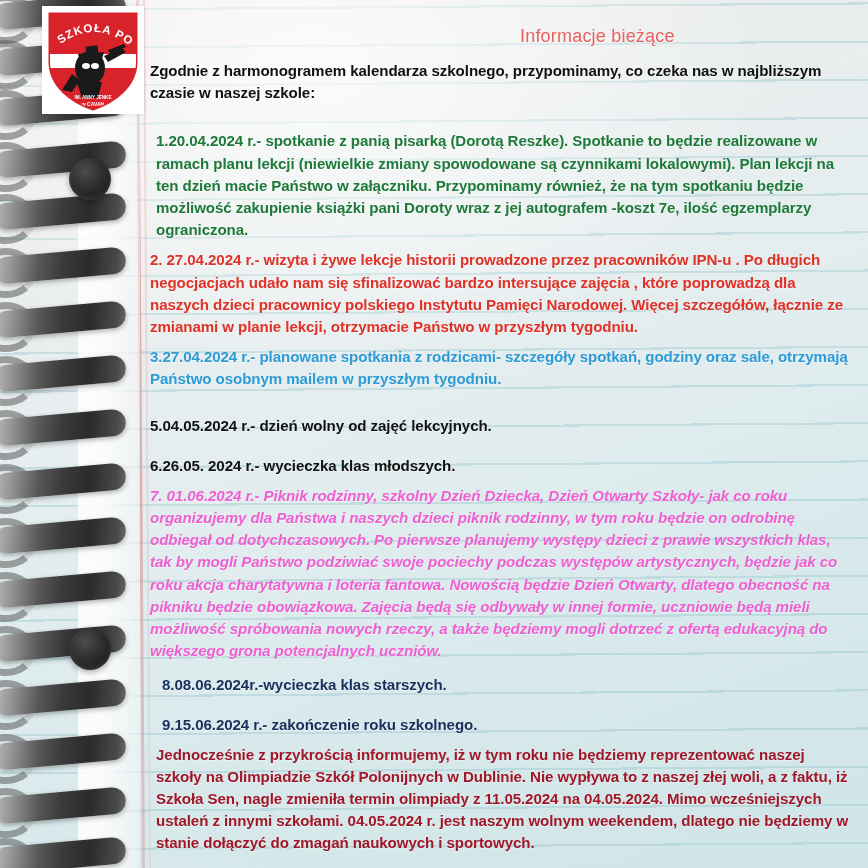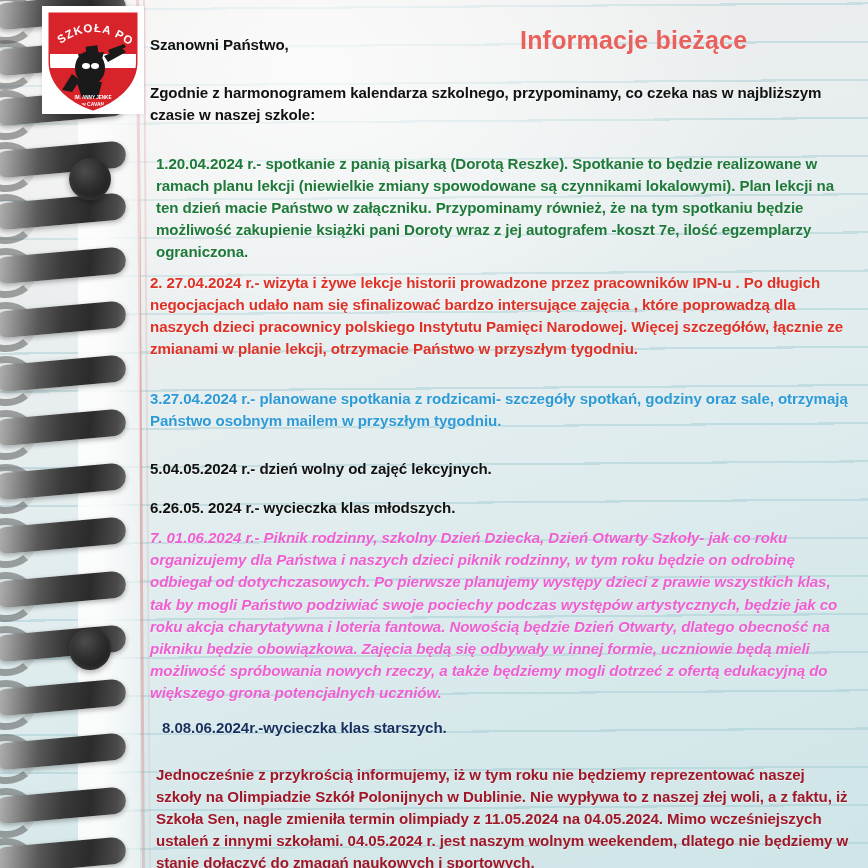--- a/index.html
+++ b/index.html
@@ -152,22 +152,22 @@
     background: #fdfdfd;
     box-shadow: 0 0 4px rgba(0,0,0,0.10);
   }
   .logo svg { display: block; }
 
   
   .doc-title {
     position: absolute;
     left: 520px;
     top: 26px;
-    font-size: 25px;
-    font-weight: 700;
+    font-size: 18px;
+    font-weight: 400;
     letter-spacing: 0.2px;
     color: #e8615c;
     text-shadow: 0 1px 1px rgba(255,255,255,0.6);
     white-space: nowrap;
   }
 
   
   .content {
     position: absolute;
     left: 150px;
@@ -183,21 +183,21 @@
     text-shadow: 0 1px 0 rgba(255,255,255,0.45);
   }
   .gap-lg { height: 26px; }
   .gap-md { height: 17px; }
   .gap-sm { height: 12px; }
   .gap-xs { height: 8px; }
 
   .c-black   { color: #111111; }
   .c-green   { color: #1f7a3a; }
   .c-red     { color: #e03127; }
-  .c-blue    { color: #2e9bd6; margin-top: 20px; }
+  .c-blue    { color: #2e9bd6; }
   .c-olive   { color: #cc9a26; }
   .c-pink    { color: #ef5fd2; font-style: italic; }
   .c-navy    { color: #17305e; }
   .c-maroon  { color: #a01728; }
 
   .indent-1 { padding-left: 6px; }
   .indent-2 { padding-left: 12px; }
 </style>
 </head>
 <body>
@@ -320,21 +320,20 @@
         <text x="51" y="93" text-anchor="middle" font-family="'Liberation Sans', sans-serif" font-size="4.6" font-weight="bold" fill="#ffffff">IM. ANNY JENKE</text>
         <text x="51" y="100" text-anchor="middle" font-family="'Liberation Sans', sans-serif" font-size="5" font-weight="bold" fill="#ffffff">w CAVAN</text>
       </g>
     </svg>
   </div>
 
   <div class="doc-title">Informacje bieżące</div>
 
   <div class="content">
 
-    <p class="para c-black">Szanowni Państwo,</p>
     <div class="gap-lg"></div>
     <p class="para c-black">Zgodnie z harmonogramem kalendarza szkolnego, przypominamy, co czeka nas w najbliższym czasie w naszej szkole:</p>
     <div class="gap-lg"></div>
 
     <p class="para c-green indent-1">1.20.04.2024 r.- spotkanie z panią pisarką (Dorotą Reszke). Spotkanie to będzie realizowane w ramach planu lekcji (niewielkie zmiany spowodowane są czynnikami lokalowymi). Plan lekcji na ten dzień macie Państwo w załączniku. Przypominamy również, że na tym spotkaniu będzie możliwość zakupienie książki pani Doroty wraz z jej autografem -koszt 7e, ilość egzemplarzy ograniczona.</p>
     <div class="gap-xs"></div>
 
     <p class="para c-red">2. 27.04.2024 r.- wizyta i żywe lekcje historii prowadzone przez pracowników IPN-u . Po długich negocjacjach udało nam się sfinalizować bardzo intersujące zajęcia , które poprowadzą dla naszych dzieci pracownicy polskiego Instytutu Pamięci Narodowej. Więcej szczegółów, łącznie ze zmianami w planie lekcji, otrzymacie Państwo w przyszłym tygodniu.</p>
     <div class="gap-xs"></div>
 
@@ -348,19 +347,20 @@
 
     <p class="para c-black">6.26.05. 2024 r.- wycieczka klas młodszych.</p>
     <div class="gap-xs"></div>
 
     <p class="para c-pink">7. 01.06.2024 r.- Piknik rodzinny, szkolny Dzień Dziecka, Dzień Otwarty Szkoły- jak co roku organizujemy dla Państwa i naszych dzieci piknik rodzinny, w tym roku będzie on odrobinę odbiegał od dotychczasowych. Po pierwsze planujemy występy dzieci z prawie wszystkich klas, tak by mogli Państwo podziwiać swoje pociechy podczas występów artystycznych, będzie jak co roku akcja charytatywna i loteria fantowa. Nowością będzie Dzień Otwarty, dlatego obecność na pikniku będzie obowiązkowa. Zajęcia będą się odbywały w innej formie, uczniowie będą mieli możliwość spróbowania nowych rzeczy, a także będziemy mogli dotrzeć z ofertą edukacyjną do większego grona potencjalnych uczniów.</p>
     <div class="gap-sm"></div>
 
     <p class="para c-navy indent-2">8.08.06.2024r.-wycieczka klas starszych.</p>
     <div class="gap-md"></div>
 
+    <p class="para c-navy indent-2">9.15.06.2024 r.- zakończenie roku szkolnego.</p>
     <div class="gap-xs"></div>
 
     <p class="para c-maroon indent-1">Jednocześnie z przykrością informujemy, iż w tym roku nie będziemy reprezentować naszej szkoły na Olimpiadzie Szkół Polonijnych w Dublinie. Nie wypływa to z naszej złej woli, a z faktu, iż Szkoła Sen, nagle zmieniła termin olimpiady z 11.05.2024 na 04.05.2024. Mimo wcześniejszych ustaleń z innymi szkołami. 04.05.2024 r. jest naszym wolnym weekendem, dlatego nie będziemy w stanie dołączyć do zmagań naukowych i sportowych.</p>
 
   </div>
 
 </div>
 
 </body></html>

